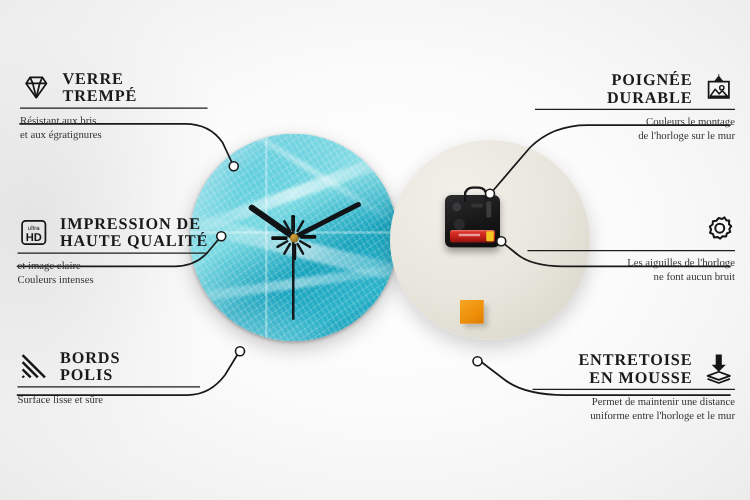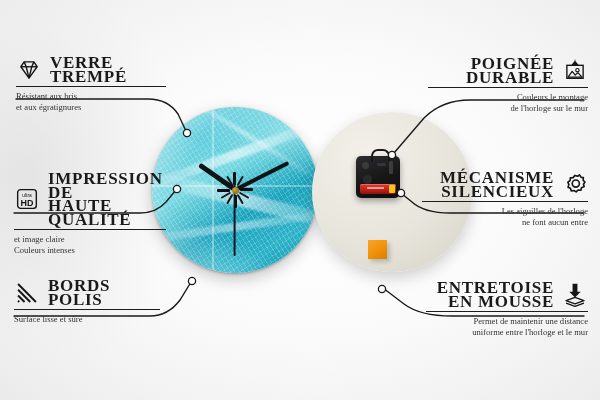--- a/index.html
+++ b/index.html
@@ -94,21 +94,21 @@
     box-shadow:3px 3px 4px rgba(0,0,0,.18);
   }
 
   
   .lines{position:absolute;inset:0;width:600px;height:400px;pointer-events:none;}
 
   
   .feat{position:absolute;}
   .feat .head{display:flex;align-items:center;gap:8px;}
   .feat .ttl{
-    font-family:"Liberation Serif", serif;font-weight:bold;font-size:17px;
+    font-family:"Liberation Serif", serif;font-weight:bold;font-size:13px;
     letter-spacing:.7px;line-height:13.5px;color:#1a1a1a;text-transform:uppercase;
   }
   .feat .rule{height:1.4px;background:#1d1d1d;margin:3px 0 4px;}
   .feat .sub{
     font-family:"Liberation Serif", serif;font-size:8.6px;line-height:10.5px;color:#333;
   }
   .feat.left .head{justify-content:flex-start;}
   .feat.left .ttl,.feat.left .sub{text-align:left;}
   .feat.right .head{justify-content:flex-end;}
   .feat.right .ttl,.feat.right .sub{text-align:right;}
@@ -299,35 +299,31 @@
     </div>
     <div class="rule"></div>
     <div class="sub">
       <div>Couleurs le montage</div>
       <div>de l'horloge sur le mur</div>
     </div>
   </div>
 
   <div class="feat right" id="f5">
     <div class="head">
-      <div class="ttl">
-        <div>MÉCANISME</div>
-        <div>SILENCIEUX</div>
-      </div>
       <svg class="ico" viewBox="0 0 32 32">
         <g fill="none" stroke="#151515" stroke-width="2" stroke-linejoin="round">
           <path d="M16 4.2 L19.3 5.2 L21.6 3.6 L23.6 6.6 L26.3 6.7 L26.1 10.3 L28.3 12.3 L26.4 15 L27.3 17.9 L24 19.4 L23.2 22.4 L19.8 22.1 L17.4 24.5 L14.6 22.8 L11.4 23.3 L10.4 20.1 L7.4 18.7 L8.5 15.5 L7.2 12.6 L9.9 10.6 L10.3 7.3 L13.6 6.9 Z"></path>
           <circle cx="17" cy="14.2" r="4.4"></circle>
         </g>
       </svg>
     </div>
     <div class="rule"></div>
     <div class="sub">
       <div>Les aiguilles de l'horloge</div>
-      <div>ne font aucun entre</div>
+      <div>ne font aucun bruit</div>
     </div>
   </div>
 
   <div class="feat right" id="f6">
     <div class="head">
       <div class="ttl">
         <div>ENTRETOISE</div>
         <div>EN MOUSSE</div>
       </div>
       <svg class="ico" viewBox="0 0 32 32">

